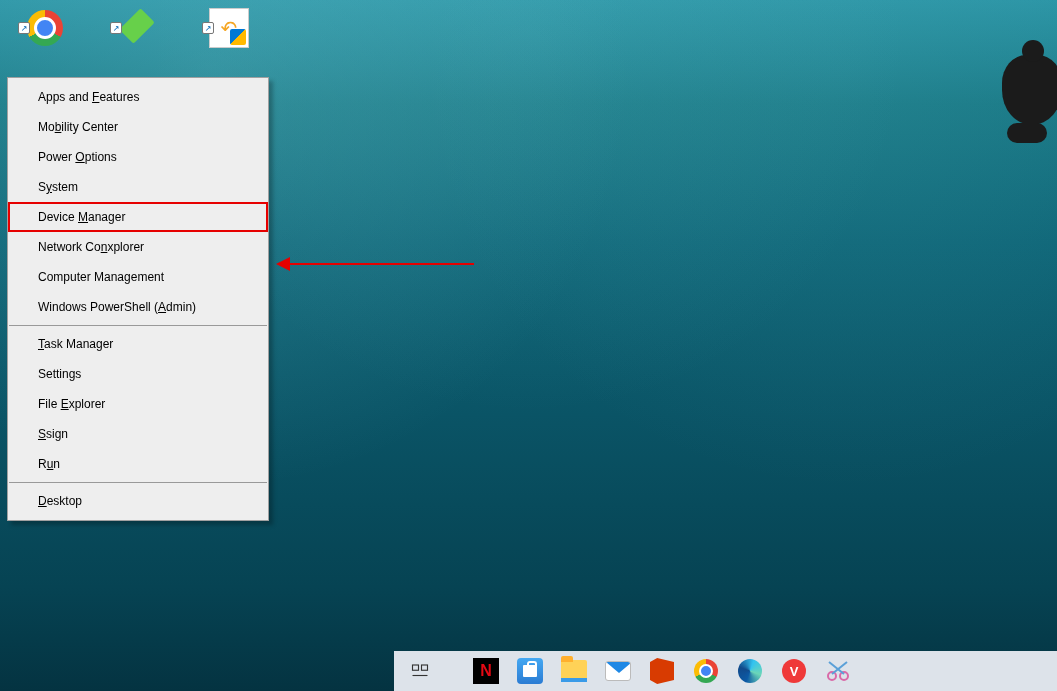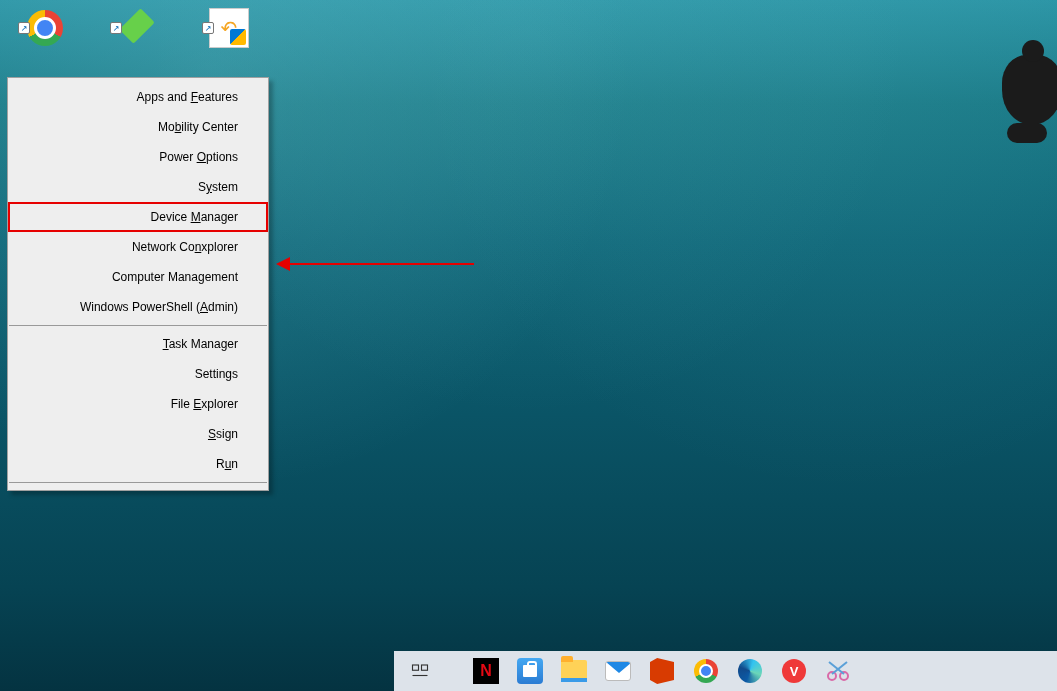--- a/index.html
+++ b/index.html
@@ -53,21 +53,21 @@
       padding:4px 0;
       font-size:12px;
       color:#000;
     }
     .mi {
       padding:8px 30px 8px 30px;
       cursor:default;
       position:relative;
       display:flex;
       align-items:center;
-      justify-content:flex-end;
+      justify-content:flex-start;
     }
     .mi.highlight{outline:2.5px solid #e60000;outline-offset:-2px;}
     .sep{height:1px;background:#999;margin:3px 1px;}
     .chev{font-size:11px;color:#555;}
     .und{text-decoration:underline;}
     
     .arrow-anno{
       position:absolute; top:258px; left:276px; width:198px; height:12px; pointer-events:none;
     }
     .arrow-line{position:absolute;top:5px;left:12px;right:0;height:2px;background:#e60000;}
@@ -160,20 +160,23 @@
   <div class="mi">
       <span><span>File </span><span class="und">E</span><span>xplorer</span></span>
     </div>
   <div class="mi">
       <span><span class="und">S</span><span>sign</span></span>
     </div>
   <div class="mi">
       <span><span>R</span><span class="und">u</span><span>n</span></span>
     </div>
   <div class="sep"></div>
+  <div class="mi">
+      <span><span class="und">D</span><span>esktop</span></span>
+    </div>
 </div>
 
 <div class="arrow-anno">
   <div class="arrow-line"></div>
   <div class="arrow-head"></div>
 </div>
 
 <div class="taskbar">
   <div class="tb-item taskview">
     <svg viewBox="0 0 24 24">

